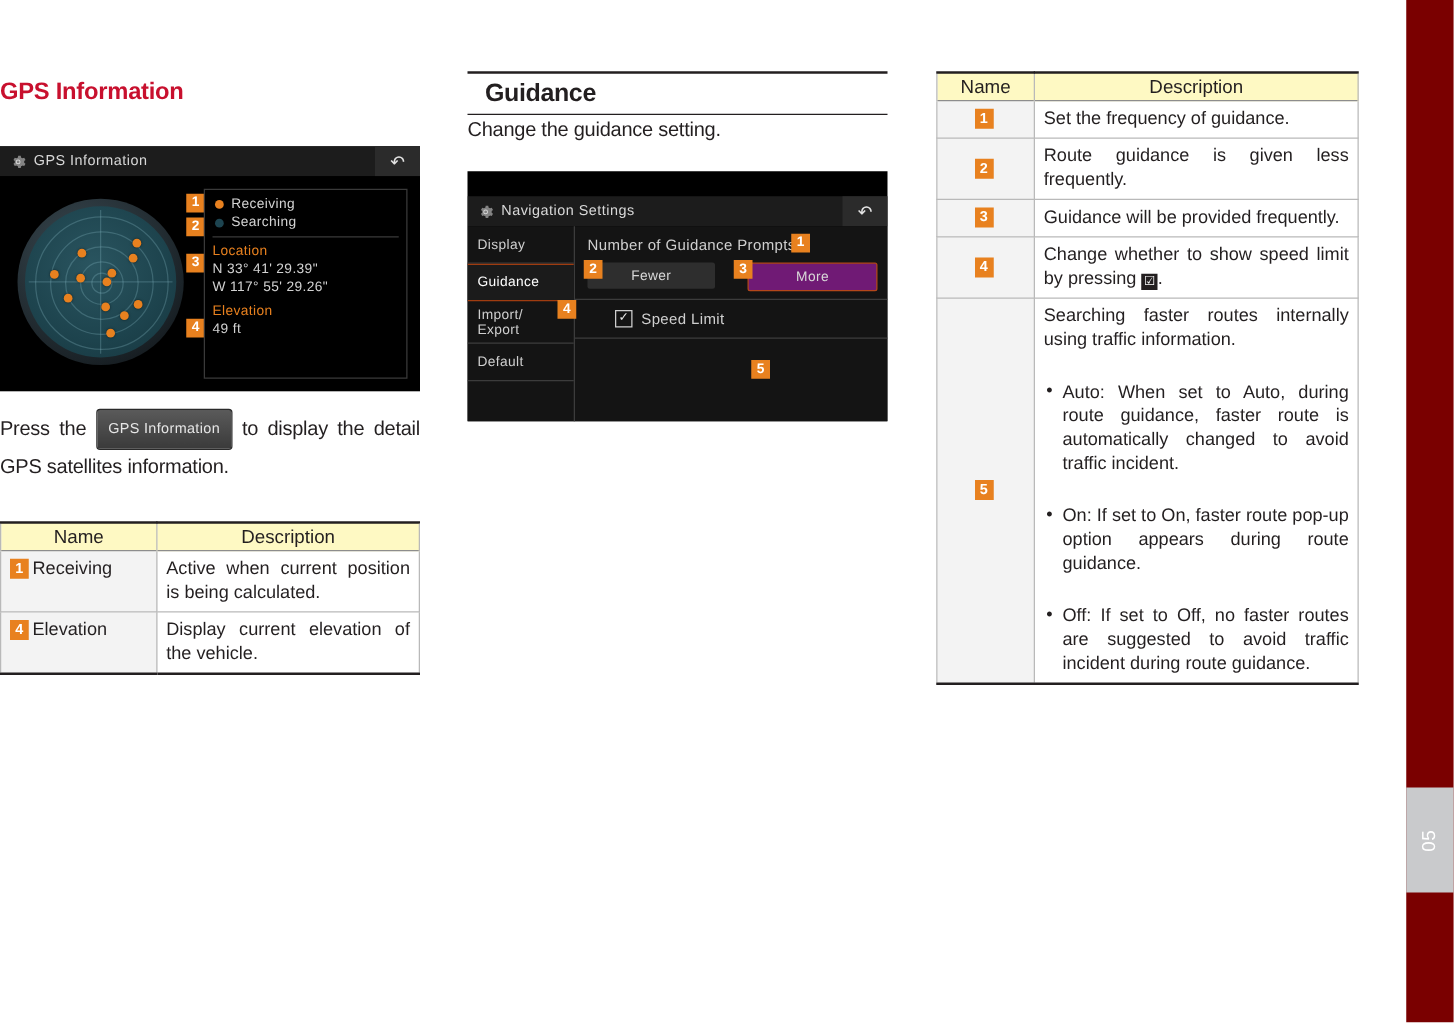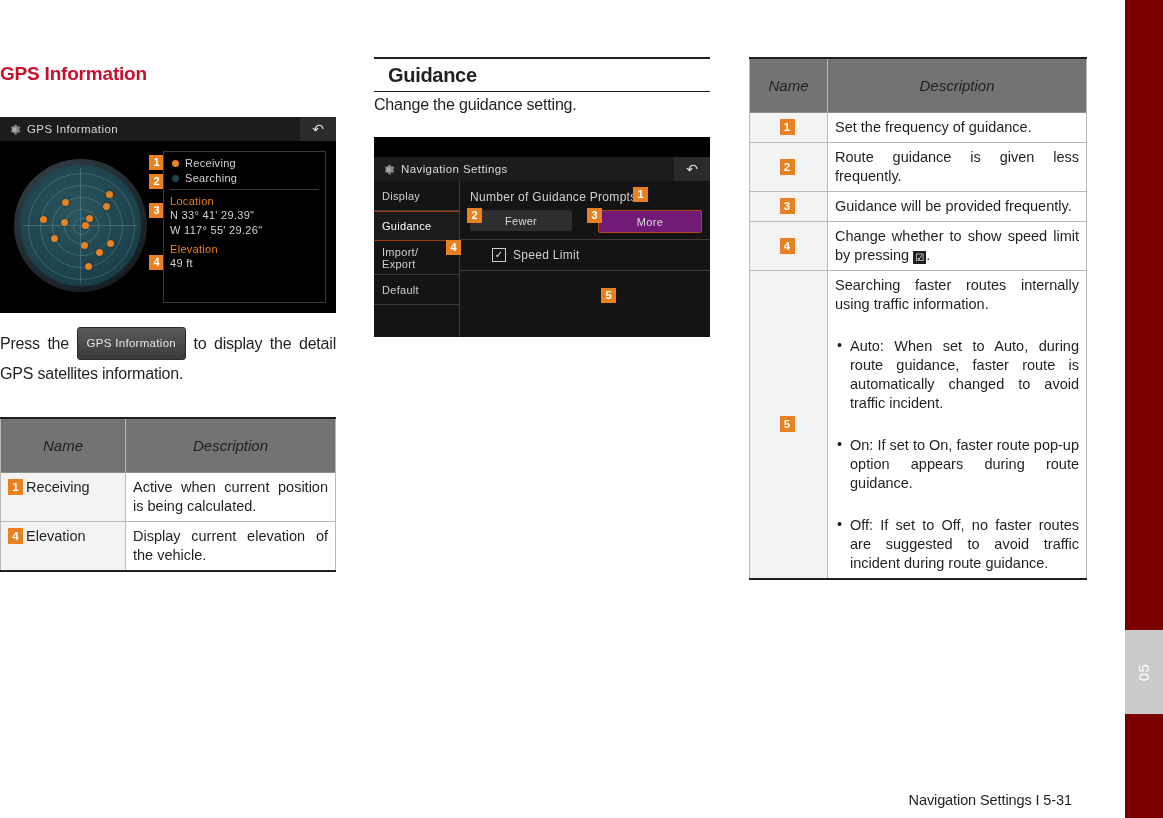--- a/index.html
+++ b/index.html
@@ -129,22 +129,22 @@
   }
   .radio.active{background:#2a1109;border:1px solid #b4471a;}
   .ro{width:10px;height:10px;border-radius:50%;border:1px solid #a9a9a9;margin-right:10px;
       display:flex;align-items:center;justify-content:center;flex:0 0 auto;}
   .ro .inner{width:5px;height:5px;border-radius:50%;background:#e8811f;}
   .radio .rlabel{flex:1;text-align:center;padding-right:14px;}
 
   
   table.doc{border-collapse:collapse;width:100%;font-size:14.5px;}
   table.doc th{
-    background:#737373;font-weight:normal;font-size:15px;padding:18px 4px;
-    border-left:1px solid #b9b9b9;border-right:1px solid #b9b9b9;font-style:italic;
+    background:#fef9c3;font-weight:normal;font-size:15px;padding:2px 4px;
+    border-left:1px solid #b9b9b9;border-right:1px solid #b9b9b9;
   }
   table.doc thead tr{border-top:2px solid #231f20;border-bottom:1px solid #8d8d8d;}
   table.doc td{
     padding:5px 7px;vertical-align:top;line-height:19px;
     border-bottom:1px solid #b9b9b9;border-left:1px solid #b9b9b9;border-right:1px solid #b9b9b9;
   }
   table.doc tbody tr:last-child td{border-bottom:2px solid #231f20;}
   td.name-cell{background:#f3f3f3;white-space:nowrap;}
   td.name-cell.center{text-align:center;vertical-align:middle;}
   .badge{
@@ -384,17 +384,14 @@
         </tr>
       </tbody>
     </table>
   </div>
 
   <div class="edge-bar"></div>
   <div class="edge-tab" style="top:630px;height:84px;">
     <span>05</span>
   </div>
 
-  <div class="footer">
-    <div class="ftxt">Navigation Settings I 5-31</div>
-  </div>
 
 </div>
 
 </body></html>

